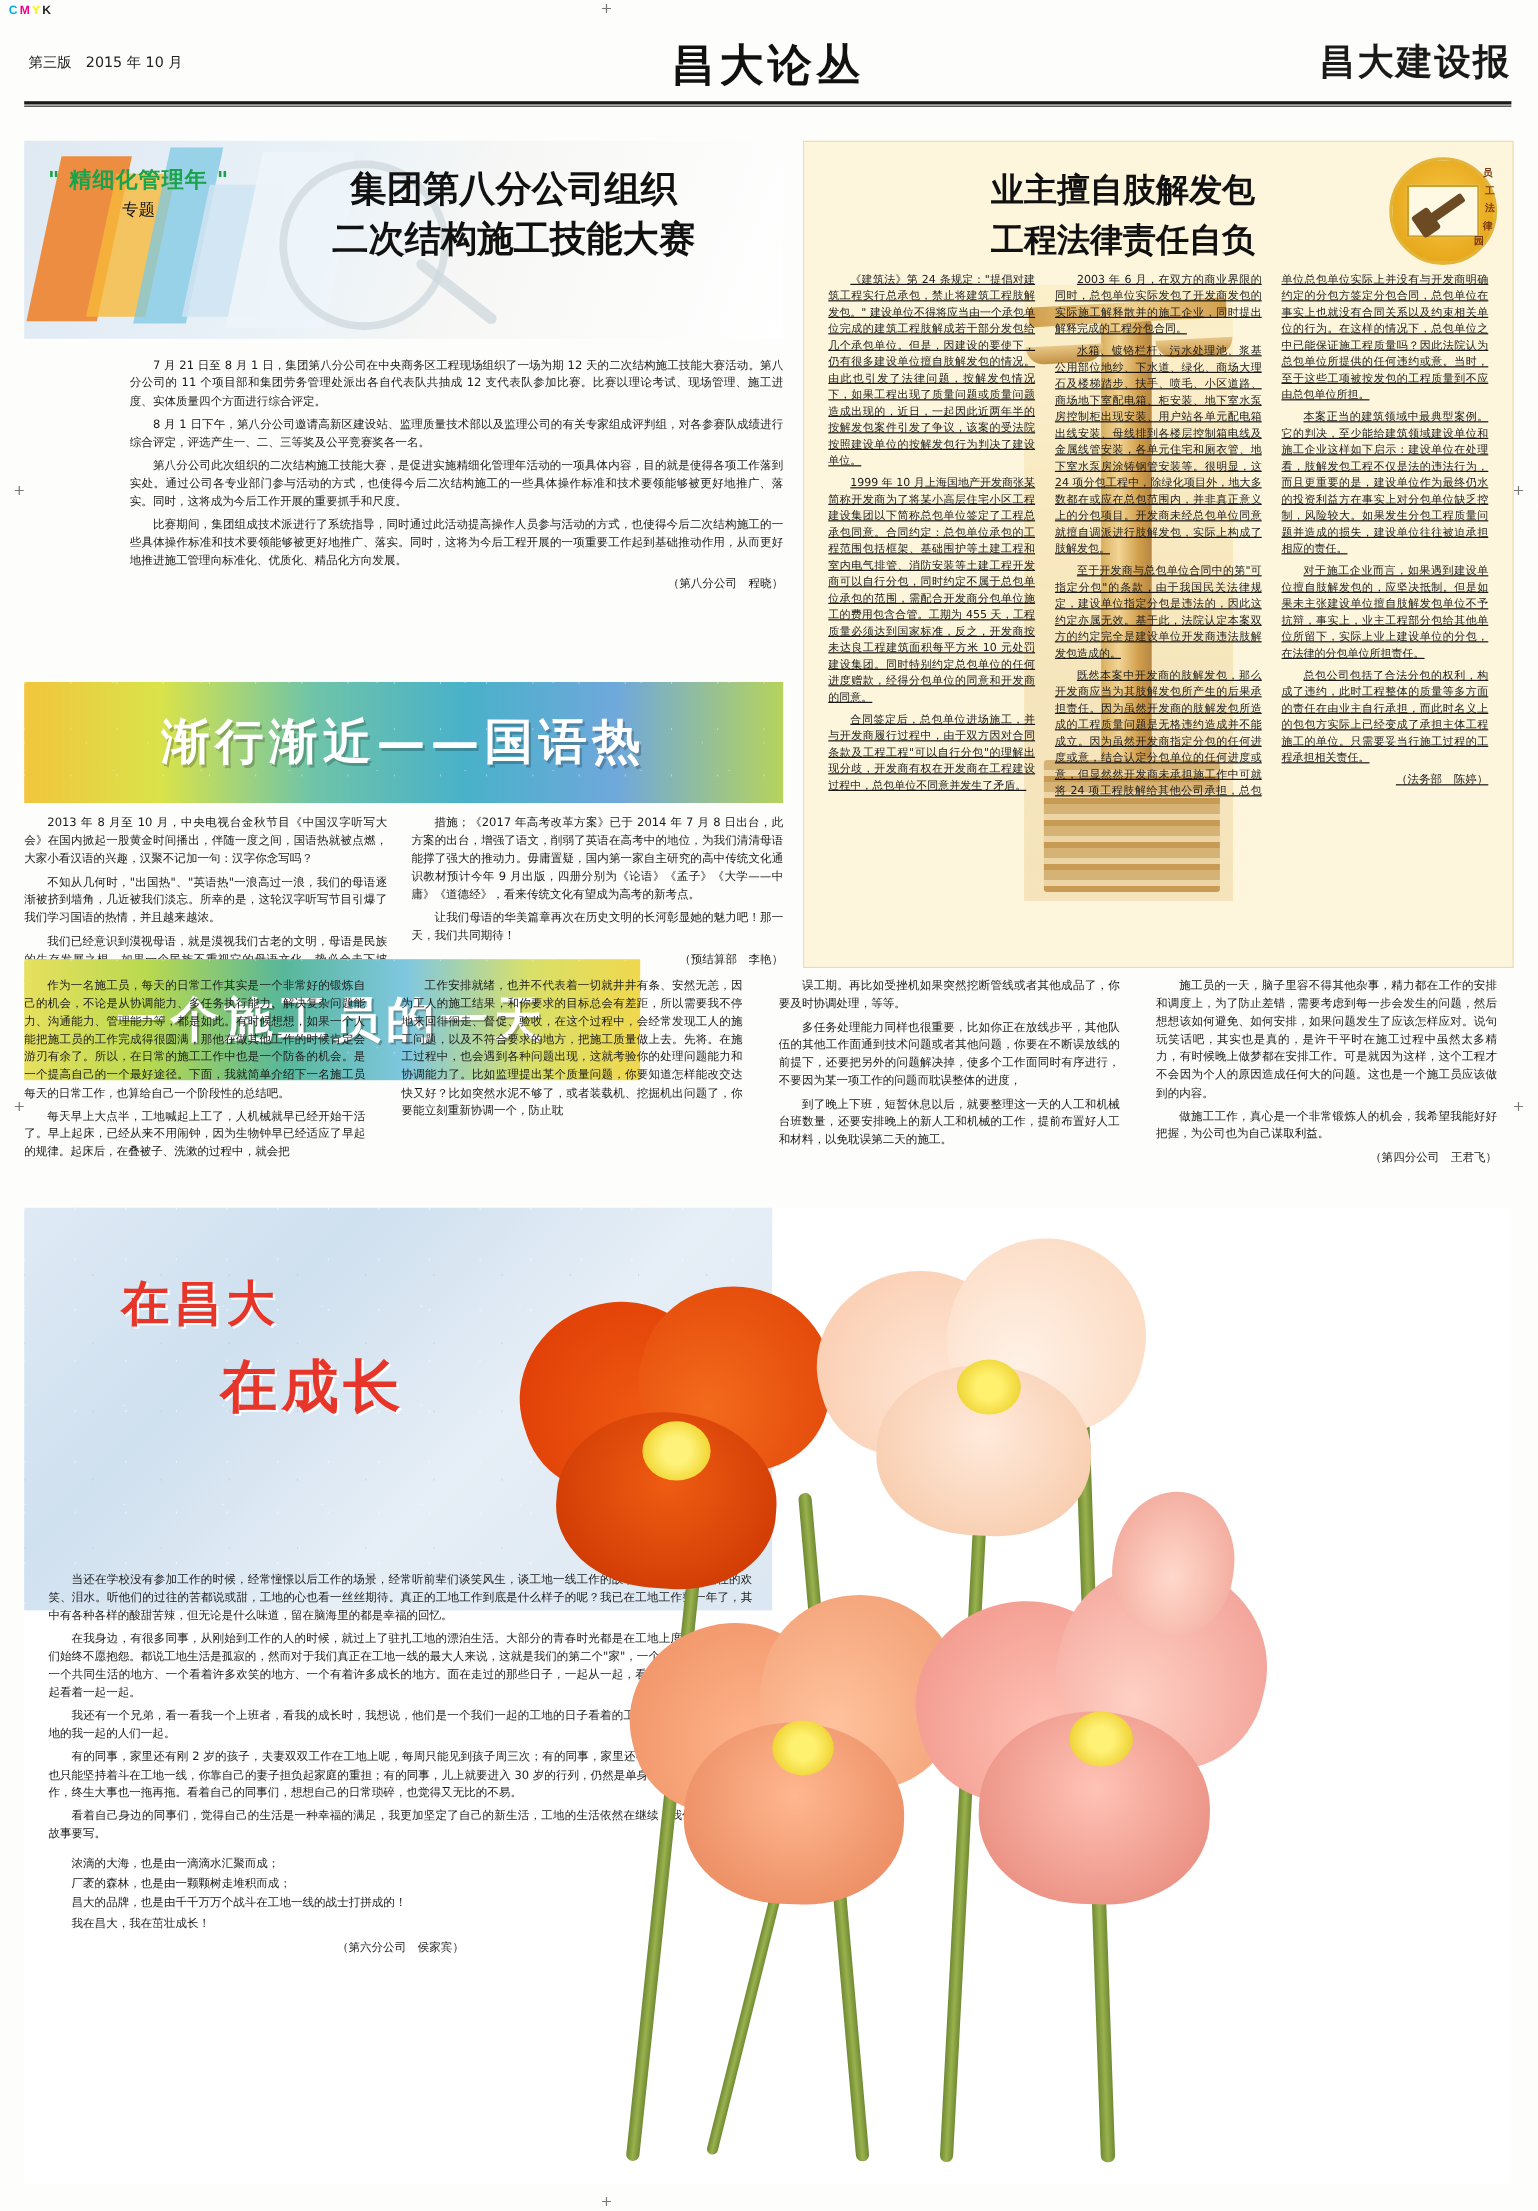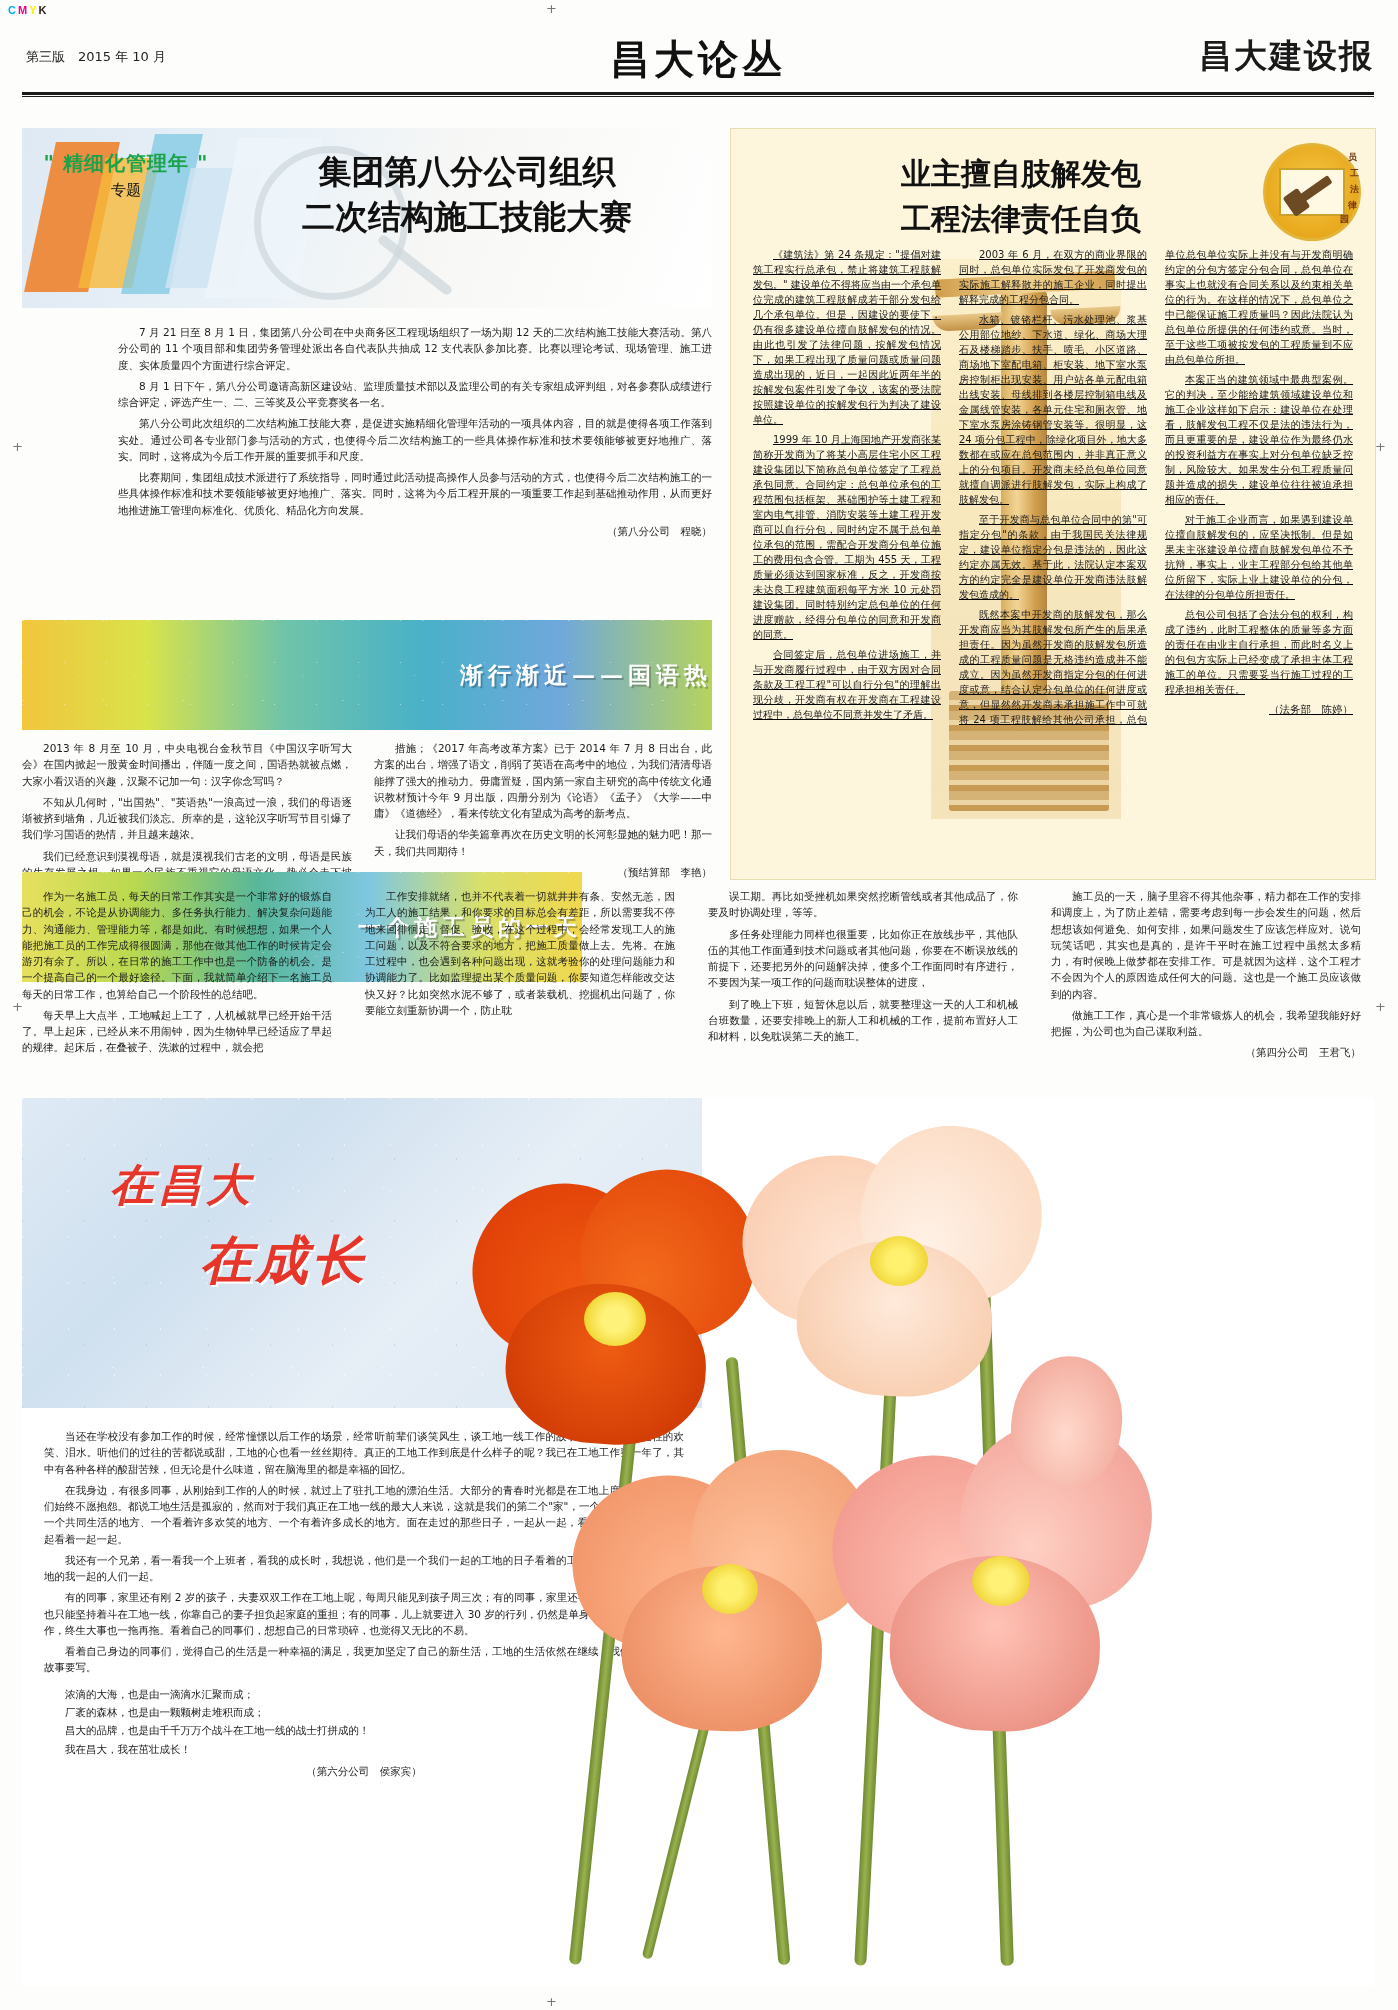--- a/index.html
+++ b/index.html
@@ -49,22 +49,22 @@
   
   .banner2{position:absolute;left:22px;top:620px;width:690px;height:110px;overflow:hidden;
     background:linear-gradient(90deg,#f2c53d 0%,#d9e34a 18%,#6fc4a8 38%,#49b1c9 58%,#6fa8dc 78%,#b6d35d 100%);}
   .banner3{position:absolute;left:22px;top:750px;width:560px;height:110px;overflow:hidden;
     background:linear-gradient(90deg,#e7e05f 0%,#b9d94f 20%,#58b79a 42%,#7fc7e0 62%,#d9e06a 82%,#f0d84e 100%);}
   .bmesh{position:absolute;left:0;top:0;width:100%;height:100%;
     background-image:linear-gradient(115deg,rgba(255,255,255,.45) 1px,transparent 1px),
                      linear-gradient(65deg,rgba(255,255,255,.35) 1px,transparent 1px),
                      linear-gradient(160deg,rgba(255,255,255,.3) 1px,transparent 1px);
     background-size:42px 42px,56px 56px,80px 80px;}
-  .bttl{position:absolute;width:100%;text-align:right;top:50%;transform:translateY(-50%);
-    font-family:"DejaVu Serif","Liberation Serif",serif;font-size:23px;font-weight:bold;color:#ffffff;
+  .bttl{position:absolute;width:100%;text-align:center;top:50%;transform:translateY(-50%);
+    font-family:"DejaVu Serif","Liberation Serif",serif;font-size:44px;font-weight:bold;color:#ffffff;
     letter-spacing:5px;text-shadow:2px 2px 0 rgba(0,0,0,.22);}
   .banner3 .bttl{color:#ffffff;text-shadow:2px 2px 0 rgba(0,0,0,.25);}
 
   
   .feature{position:absolute;left:730px;top:128px;width:644px;height:750px;background:#fdf6dc;border:1px solid #e8ddb0;}
   .feature-title{position:absolute;left:30px;top:22px;width:520px;text-align:center;
     font-family:"DejaVu Serif","Liberation Serif",serif;font-size:30px;font-weight:bold;line-height:1.5;color:#111;}
   .seal{position:absolute;right:14px;top:14px;width:92px;height:92px;border-radius:50%;
     background:radial-gradient(circle at 50% 45%,#f7c948 0%,#e8a91d 70%,#d99b12 100%);border:3px solid #e2b53a;}
   .seal-inner{position:absolute;left:50%;top:50%;transform:translate(-50%,-50%);width:62px;height:44px;background:#fff8e3;border:2px solid #caa12a;}
@@ -94,22 +94,22 @@
   
   .colsBottom{position:absolute;left:22px;top:888px;width:1352px;height:200px;}
   .cb{position:absolute;top:0;width:310px;}
   .cb1{left:0;}
   .cb2{left:343px;}
   .cb3{left:686px;}
   .cb4{left:1029px;}
 
   
   .bottom{position:absolute;left:22px;top:1098px;width:1352px;height:888px;background:#ffffff;}
-  .bot-banner{position:absolute;left:0;top:0;width:680px;height:310px;overflow:hidden;
-    background:linear-gradient(135deg,#dfeaf5 0%,#cfe0ef 30%,#e6eef6 60%,#dbe7f2 100%);font-style:italic;}
+  .bot-banner{position:absolute;left:0;top:0;width:680px;height:366px;overflow:hidden;
+    background:linear-gradient(135deg,#dfeaf5 0%,#cfe0ef 30%,#e6eef6 60%,#dbe7f2 100%);}
   .bot-mesh{position:absolute;left:0;top:0;width:100%;height:100%;
     background-image:linear-gradient(110deg,rgba(255,255,255,.6) 1px,transparent 1px),
                      linear-gradient(70deg,rgba(160,190,215,.45) 1px,transparent 1px),
                      linear-gradient(20deg,rgba(255,255,255,.5) 1px,transparent 1px);
     background-size:46px 46px,62px 62px,90px 90px;}
   .bot-t1{position:absolute;left:88px;top:58px;font-family:"DejaVu Serif","Liberation Serif",serif;font-size:44px;font-weight:bold;color:#e8352a;letter-spacing:4px;text-shadow:2px 2px 0 #ffffff;}
   .bot-t2{position:absolute;left:178px;top:128px;font-family:"DejaVu Serif","Liberation Serif",serif;font-size:52px;font-weight:bold;color:#e8352a;letter-spacing:4px;text-shadow:2px 2px 0 #ffffff;}
   .bot-body{position:absolute;left:22px;top:330px;width:640px;}
 
   

